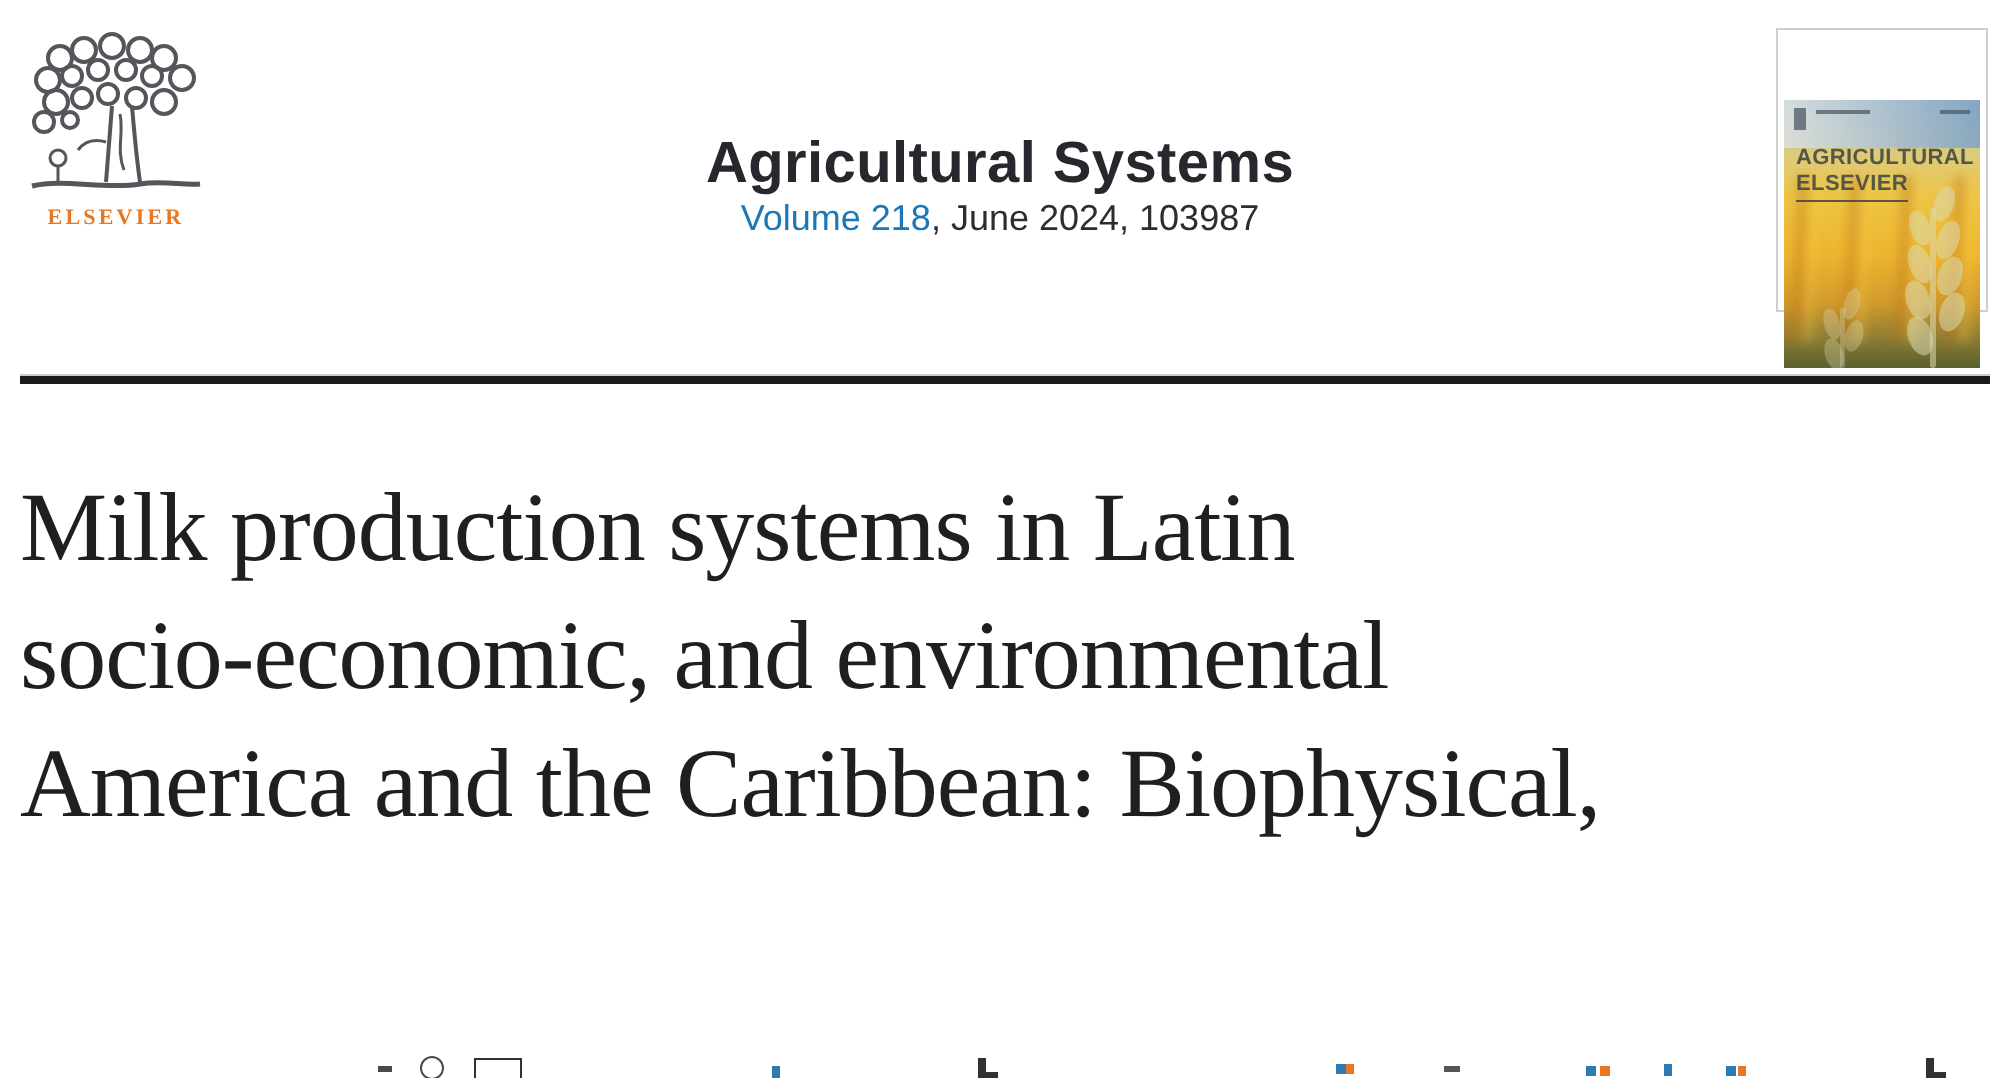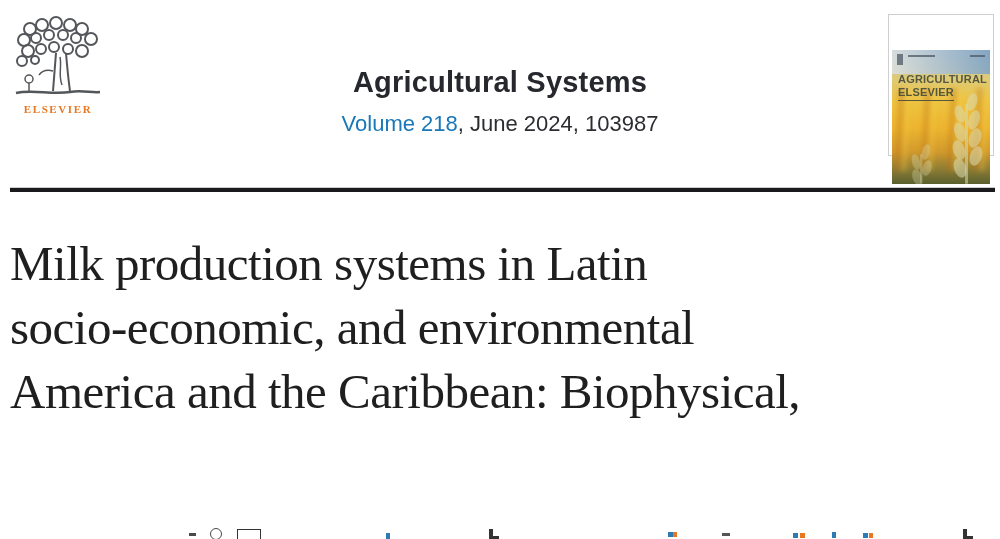--- a/index.html
+++ b/index.html
@@ -27,21 +27,21 @@
 
   
   .journal-header{
     position:absolute;left:0;top:66px;width:1000px;text-align:center;
   }
   .journal-name{
     font-size:29px;font-weight:600;color:#26282d;letter-spacing:0.2px;
     cursor:pointer;
   }
   .issue-line{
-    margin-top:12px;font-size:22px;color:#2b2d31;
+    font-size:18px;color:#2b2d31;
   }
   .issue-line .vol-link{color:#1a77b8;cursor:pointer;}
 
   
   .cover{
     position:absolute;left:888px;top:14px;width:106px;height:142px;
     background:#ffffff;border:1px solid #cfcfcf;box-sizing:border-box;
     padding:3px;cursor:pointer;
   }
   .cover-art{

